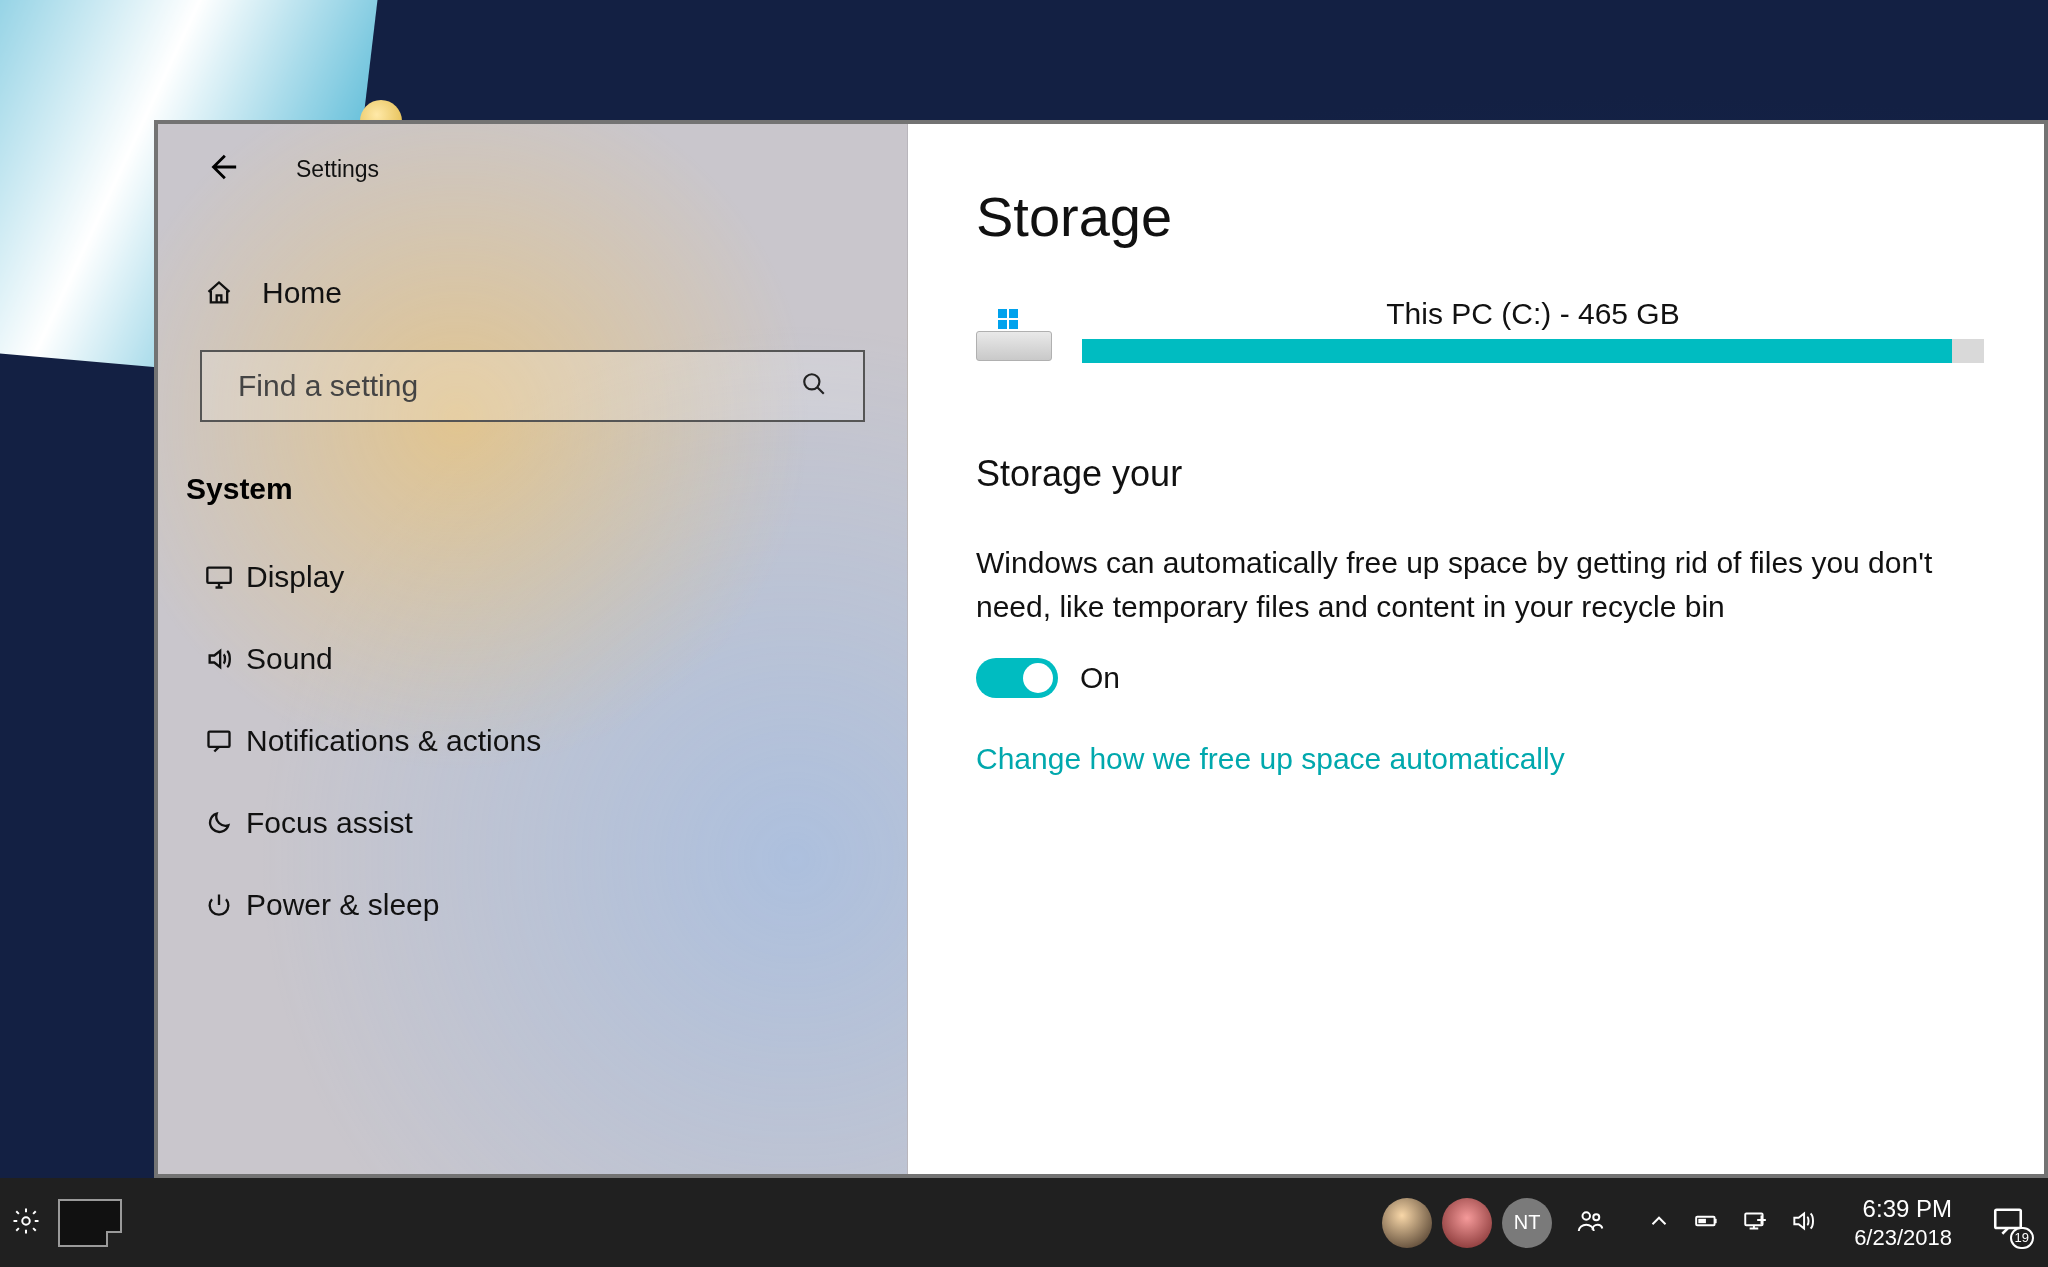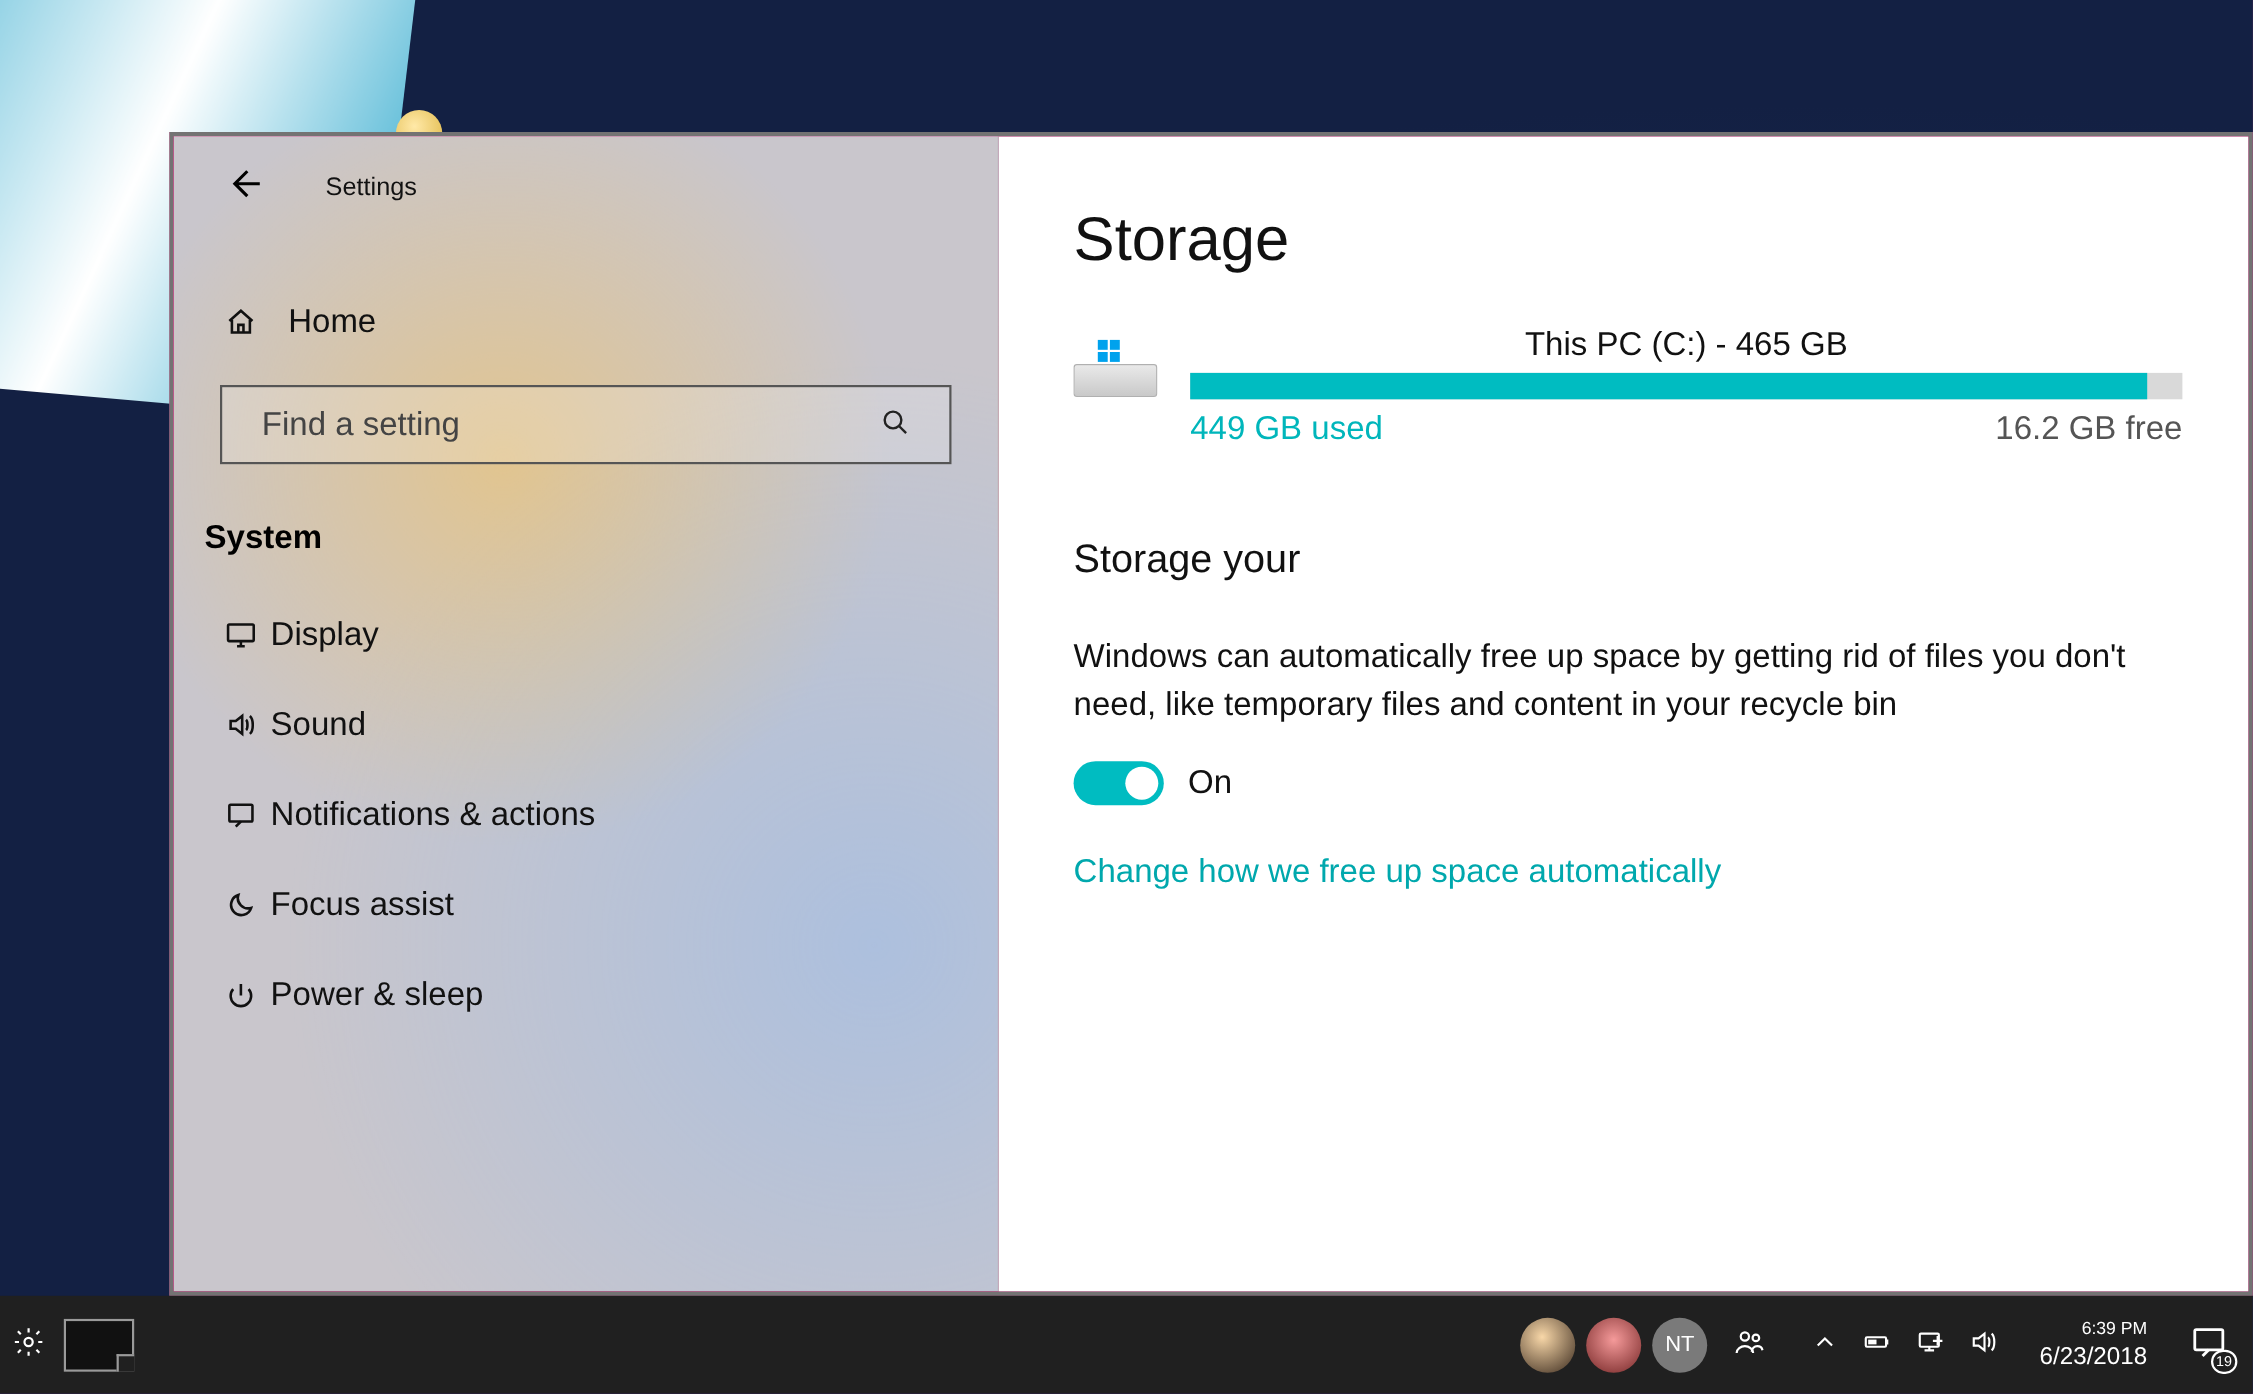--- a/index.html
+++ b/index.html
@@ -171,21 +171,21 @@
     background-size:cover; background-position:center;
     display:flex; align-items:center; justify-content:center;
     font-size:20px; color:#fff; font-weight:500;
   }
   .avatar.a1{background: radial-gradient(circle at 40% 35%, #f8d7a8, #3a2a1e);}
   .avatar.a2{background: radial-gradient(circle at 50% 40%, #f59a9a, #742626);}
   .avatar.nt{background:#7a7a7a;}
   .tb-sys { display:flex; align-items:center; gap: 22px; margin-left:18px; }
   .tb-sys svg { width:26px; height:26px; stroke:#fff; stroke-width:1.8; fill:none; }
   .clock { text-align:right; margin: 0 22px 0 28px; line-height:1.25; }
-  .clock .t { font-size:16px; }
+  .clock .t { font-size:24px; }
   .clock .d { font-size:22px; }
   .action-center { position:relative; width:48px; height:48px; display:flex;align-items:center;justify-content:center;cursor:pointer;}
   .action-center svg{width:34px;height:34px;stroke:#fff;stroke-width:1.8;fill:none;}
   .badge {
     position:absolute; right:-2px; bottom:-2px; min-width:22px; height:22px;
     border-radius:11px; border:2px solid #fff; background:#202020;
     font-size:13px; display:flex; align-items:center; justify-content:center; padding:0 3px;
   }
 </style>
 </head>
@@ -293,24 +293,20 @@
             <span></span>
             <span></span>
           </div>
         <div class="base"></div>
       </div>
       <div class="drive-info">
         <div class="drive-name">This PC (C:) - 465 GB</div>
         <div class="bar">
           <div class="fill" id="drive-fill" style="width: 96.5%;"></div>
         </div>
-        <div class="drive-meta">
-          <span class="drive-used">449 GB used</span>
-          <span class="drive-free">16.2 GB free</span>
-        </div>
       </div>
     </div>
 
     <div class="section-title">Storage your</div>
     <div class="sense-desc">Windows can automatically free up space by getting rid of files you don't need, like temporary files and content in your recycle bin</div>
 
     <div class="toggle-row">
       <div class="toggle">
           <div class="knob"></div>
         </div>

